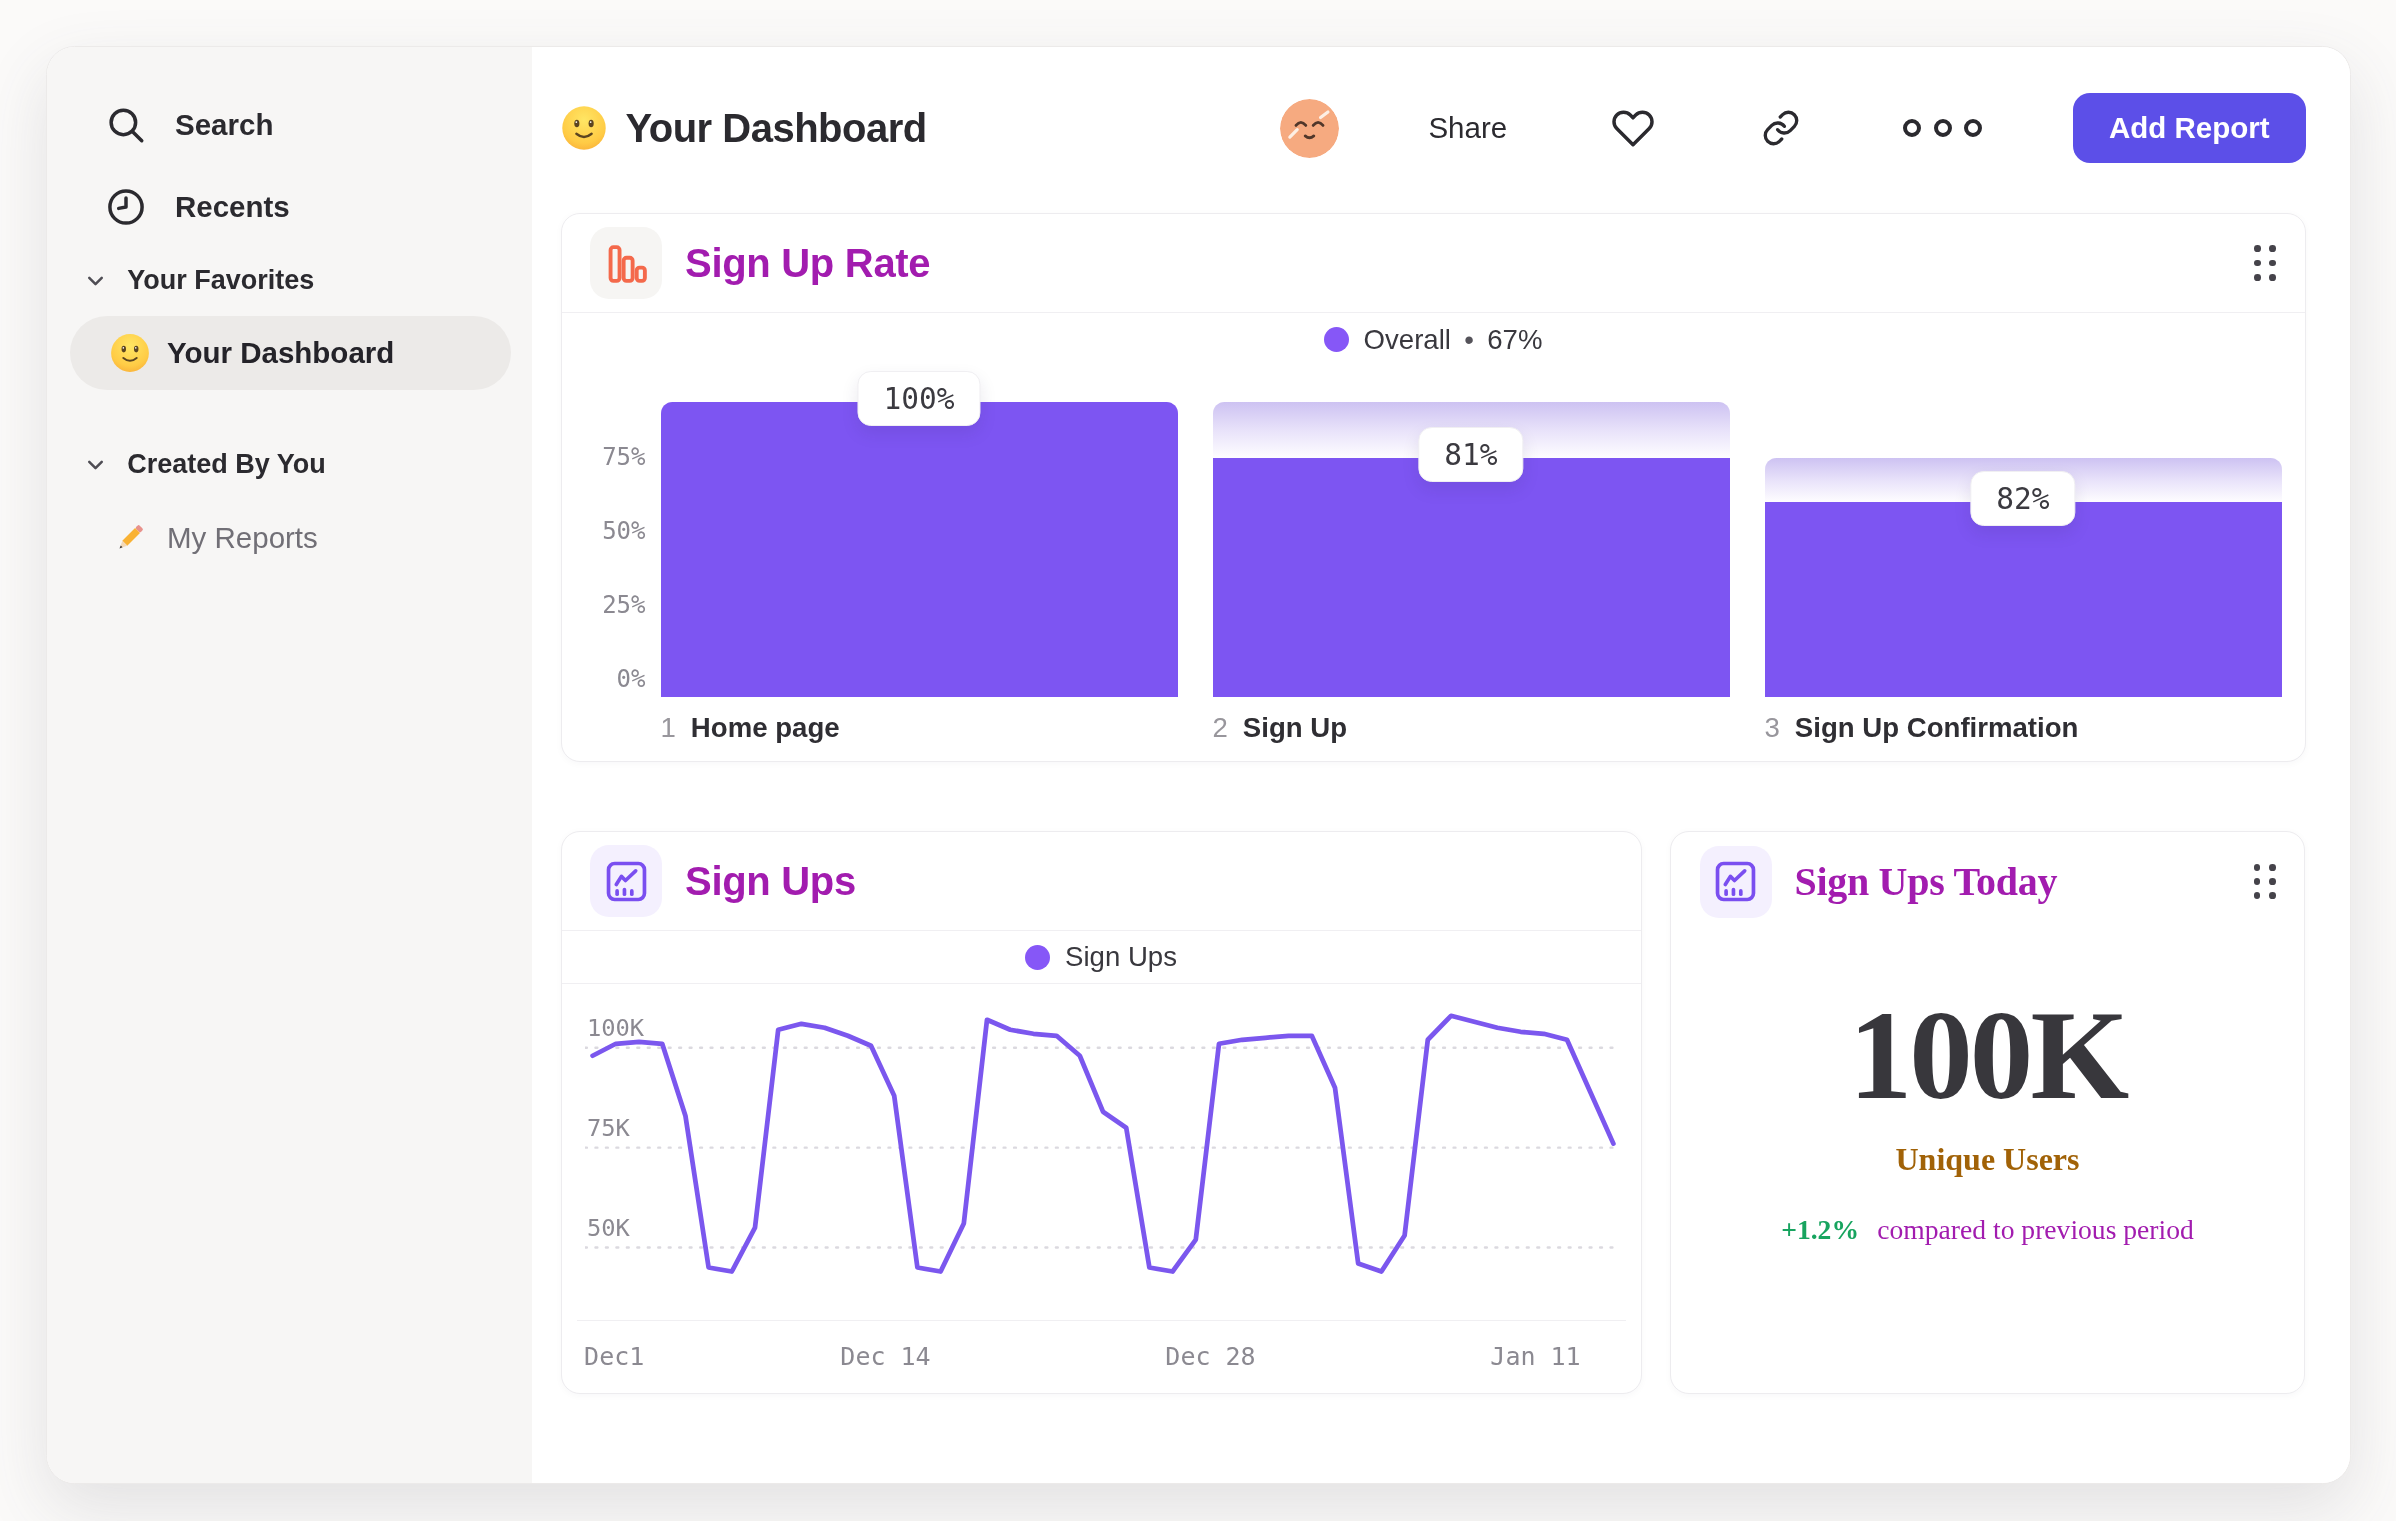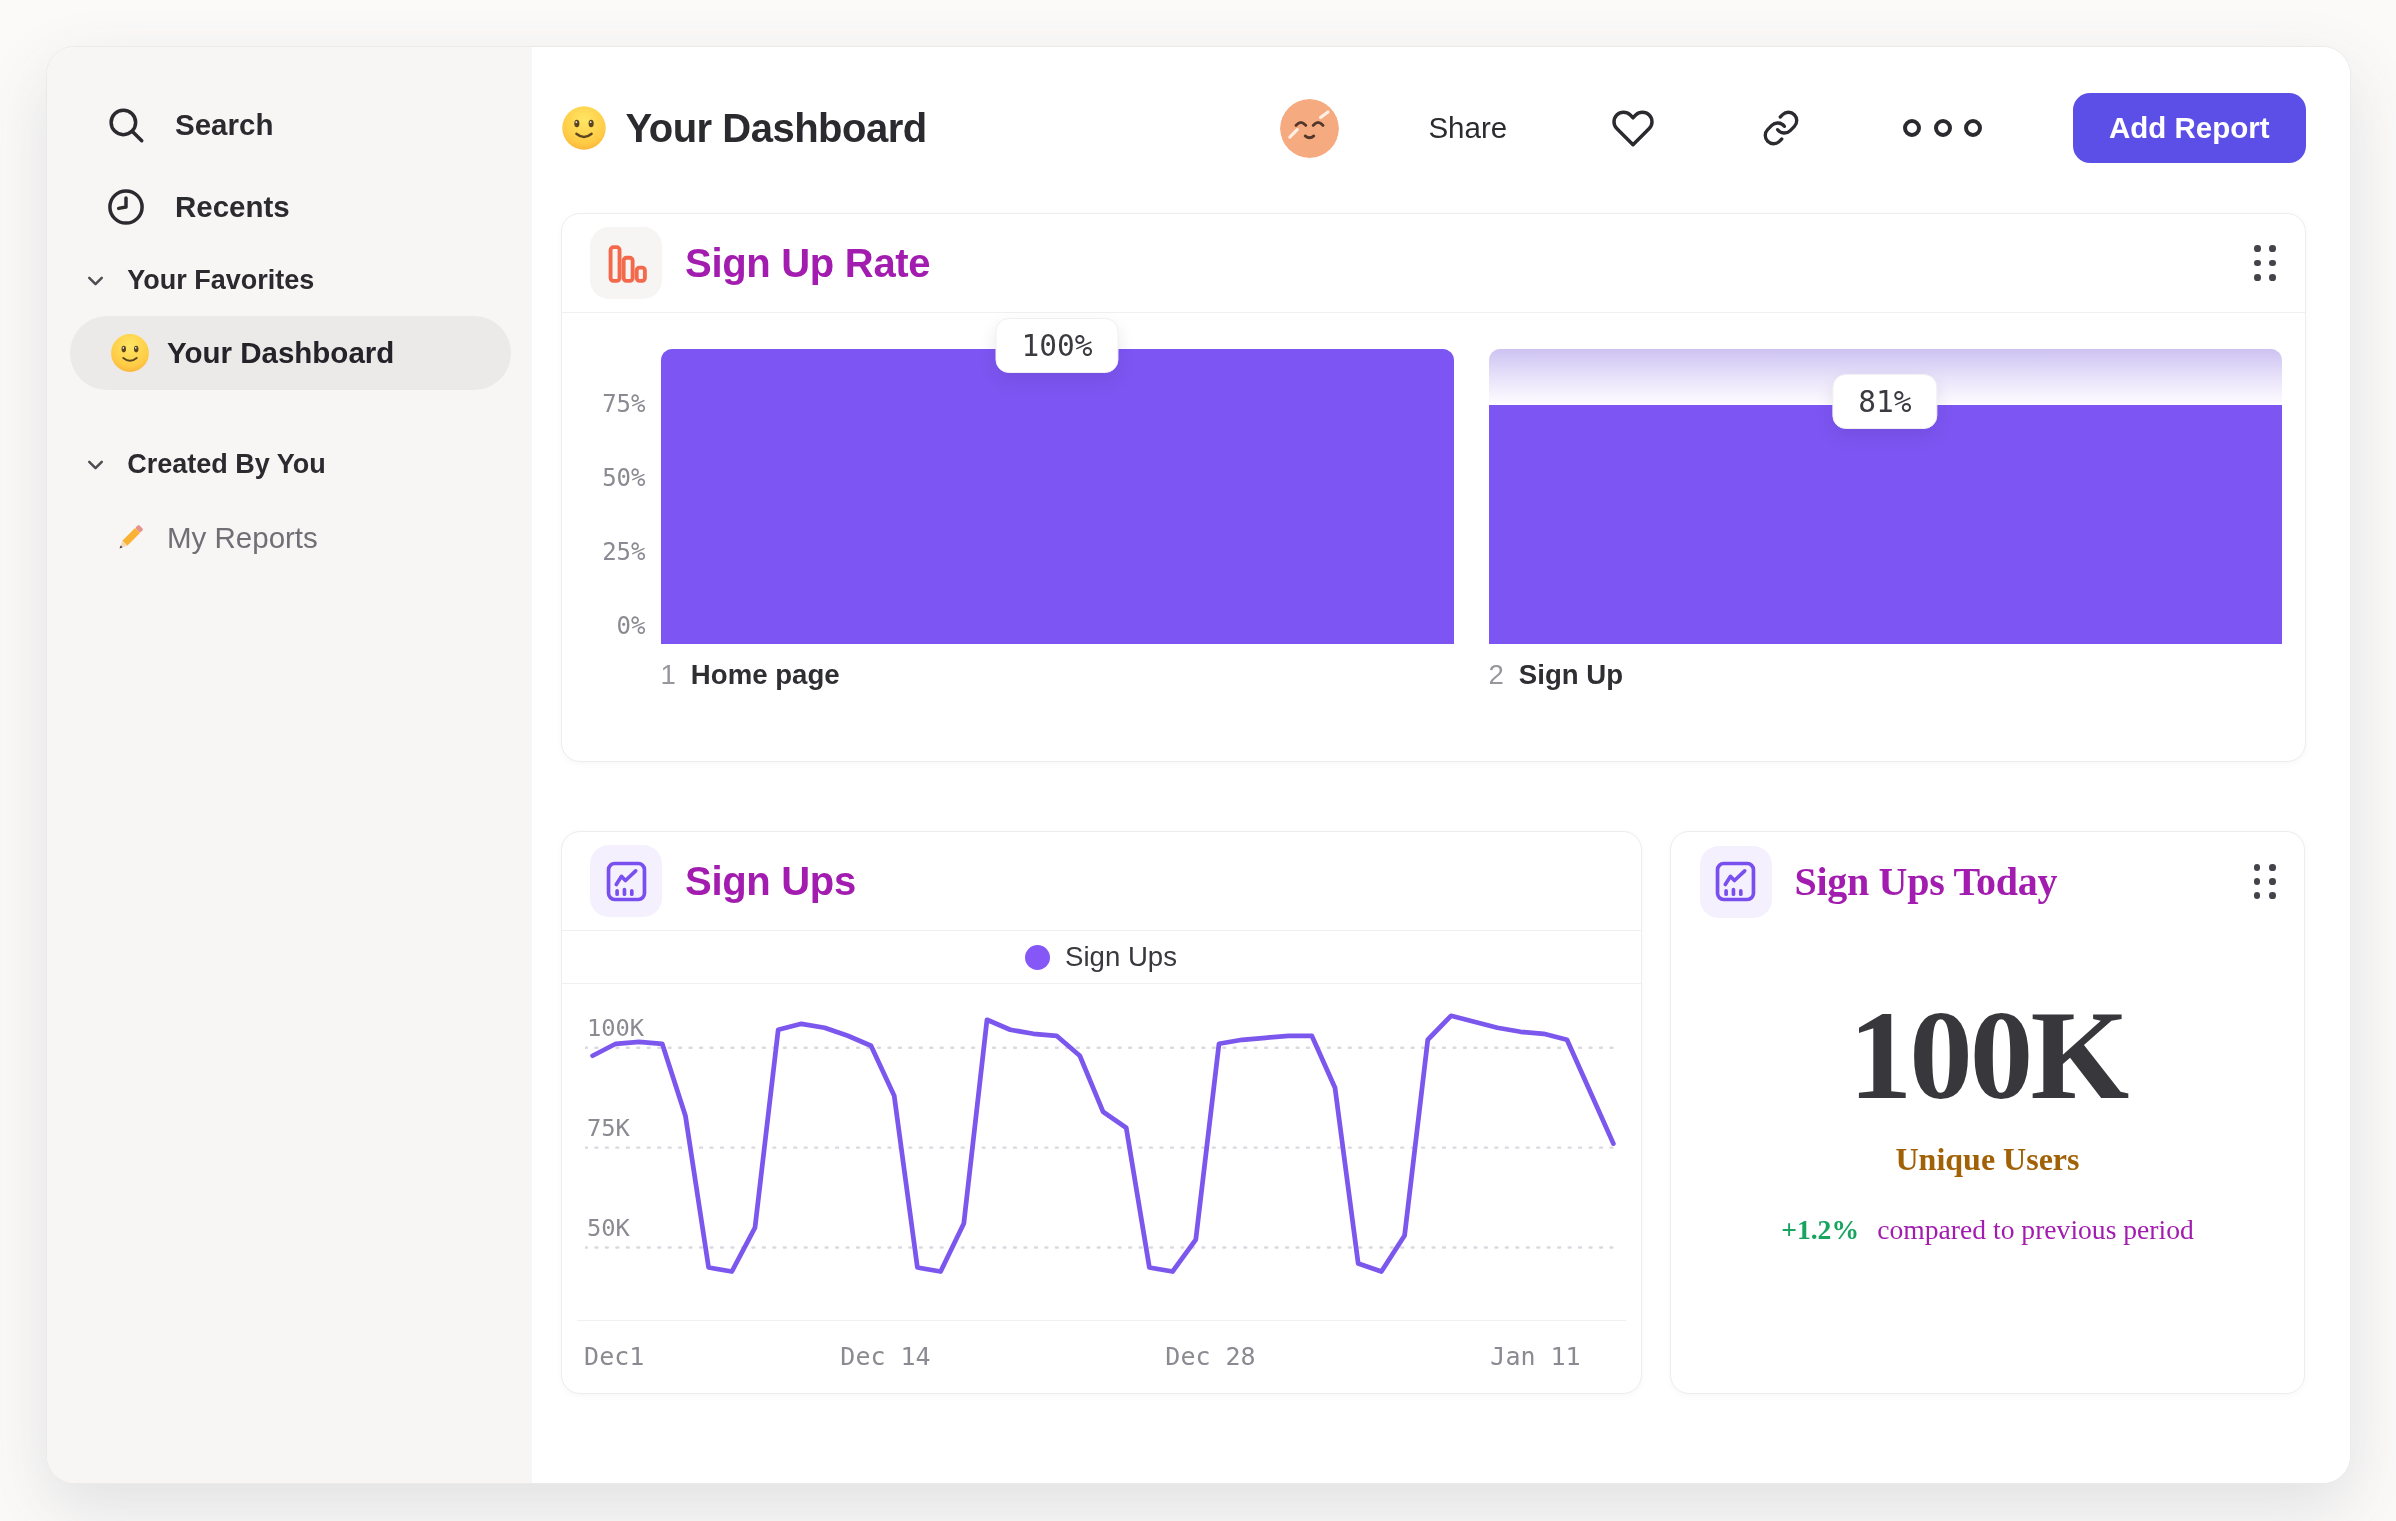--- a/index.html
+++ b/index.html
@@ -264,20 +264,26 @@
         <span class="ctitle">Sign Up Rate</span>
         <span class="drag">
             <i></i>
             <i></i>
             <i></i>
             <i></i>
             <i></i>
             <i></i>
           </span>
       </div>
+      <div class="legend-row">
+        <span class="dot"></span>
+        <span>Overall</span>
+        <span class="sep">•</span>
+        <span>67%</span>
+      </div>
       <div class="fplot">
         <div class="fylabels" id="funnel-ylabels">
             <div class="fy" style="top: 41px;">75%</div>
             <div class="fy" style="top: 115px;">50%</div>
             <div class="fy" style="top: 189px;">25%</div>
             <div class="fy" style="top: 263px;">0%</div>
           </div>
         <div class="fbars" id="funnel-bars">
             <div class="fcol">
               <div class="farea">
@@ -298,20 +304,33 @@
                   <div class="flost" style="height: 19%;"></div>
                   <div class="fsolid"></div>
                 </div>
                 <div class="fbadge" style="top: 25px;">81%</div>
               </div>
               <div class="flab">
                 <span class="fnum">2</span>
                 <span class="fname">Sign Up</span>
               </div>
             </div>
+            <div class="fcol">
+              <div class="farea">
+                <div class="freg" style="height: 239px;">
+                  <div class="flost" style="height: 18.5185%;"></div>
+                  <div class="fsolid"></div>
+                </div>
+                <div class="fbadge" style="top: 69px;">82%</div>
+              </div>
+              <div class="flab">
+                <span class="fnum">3</span>
+                <span class="fname">Sign Up Confirmation</span>
+              </div>
+            </div>
           </div>
       </div>
     </section>
 
     <div class="row2">
 
       <section class="card line-card">
         <div class="card-header">
           <span class="cicon violet">
               <svg class="icon" width="49" height="49" viewBox="0 0 52 52">

